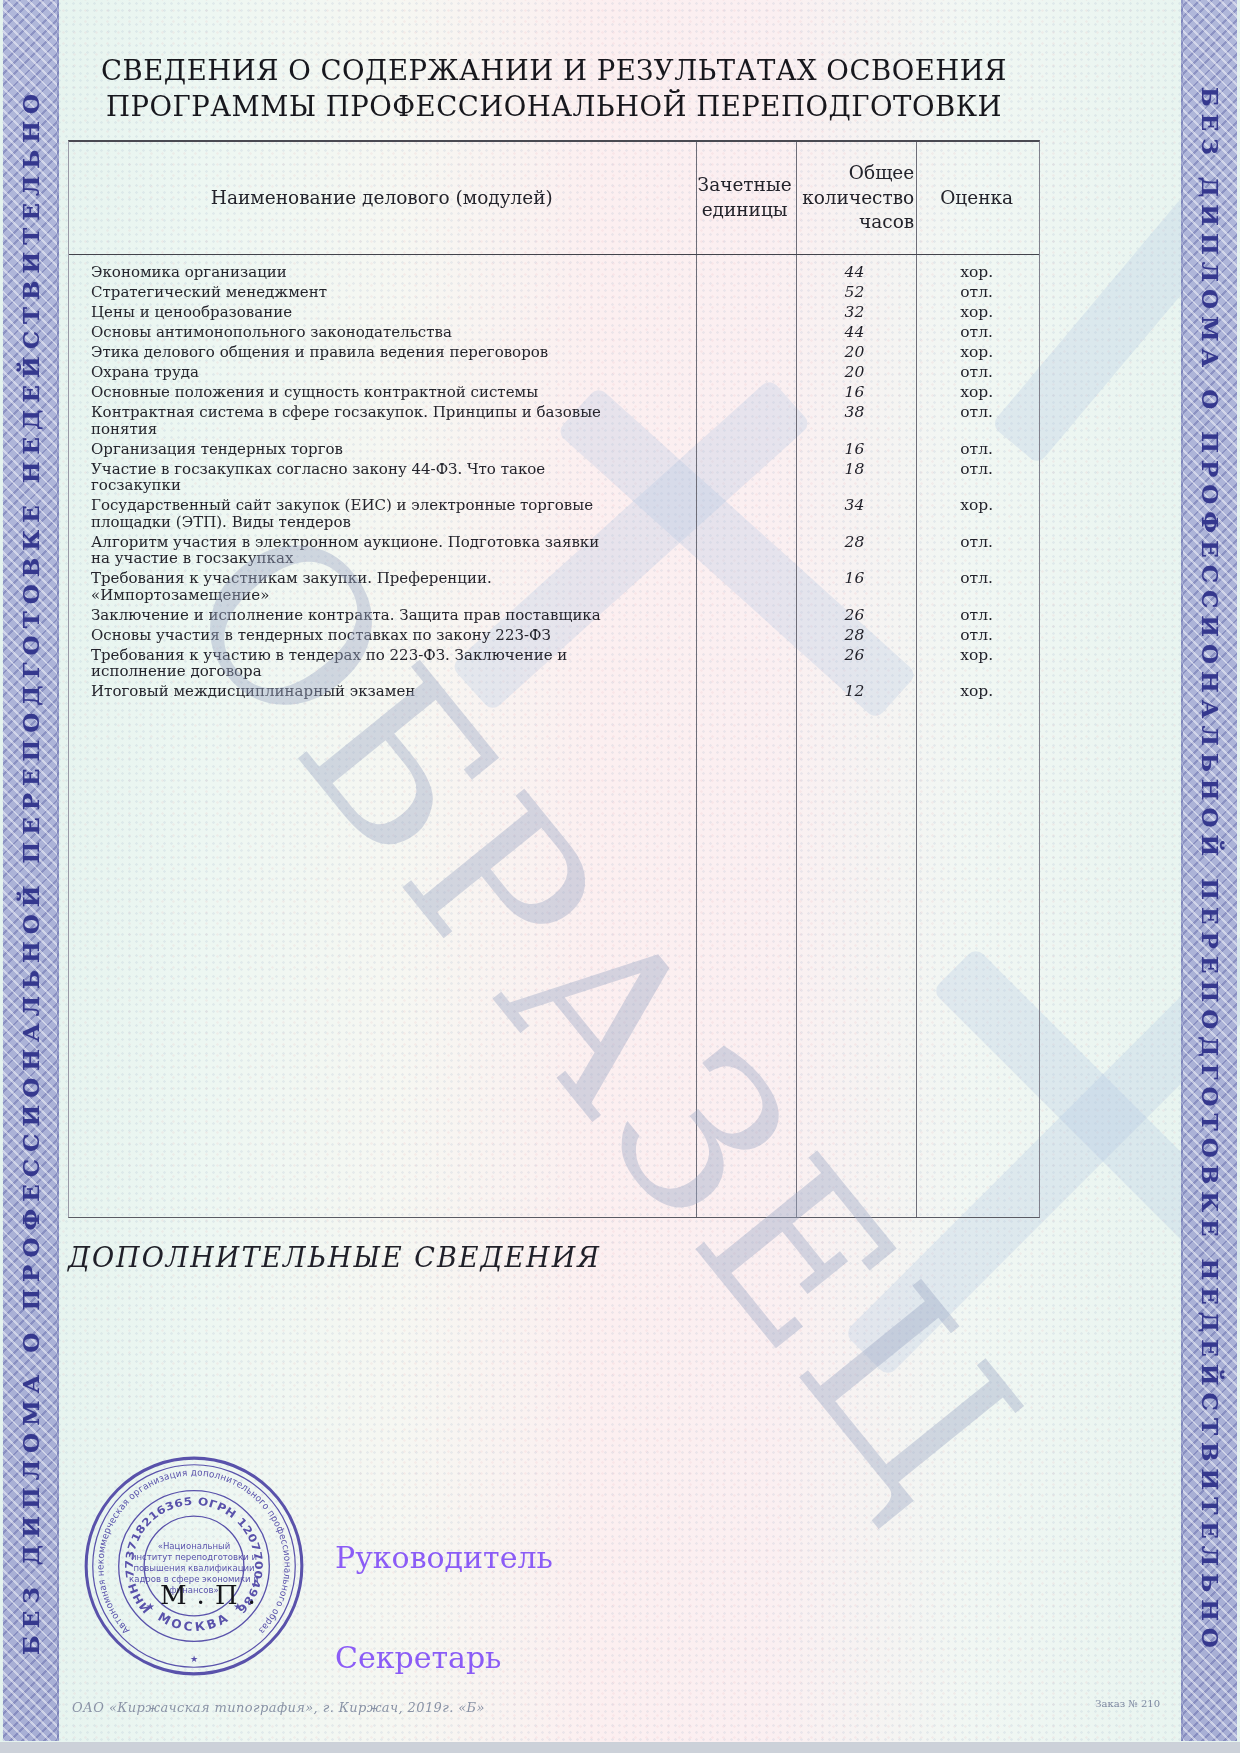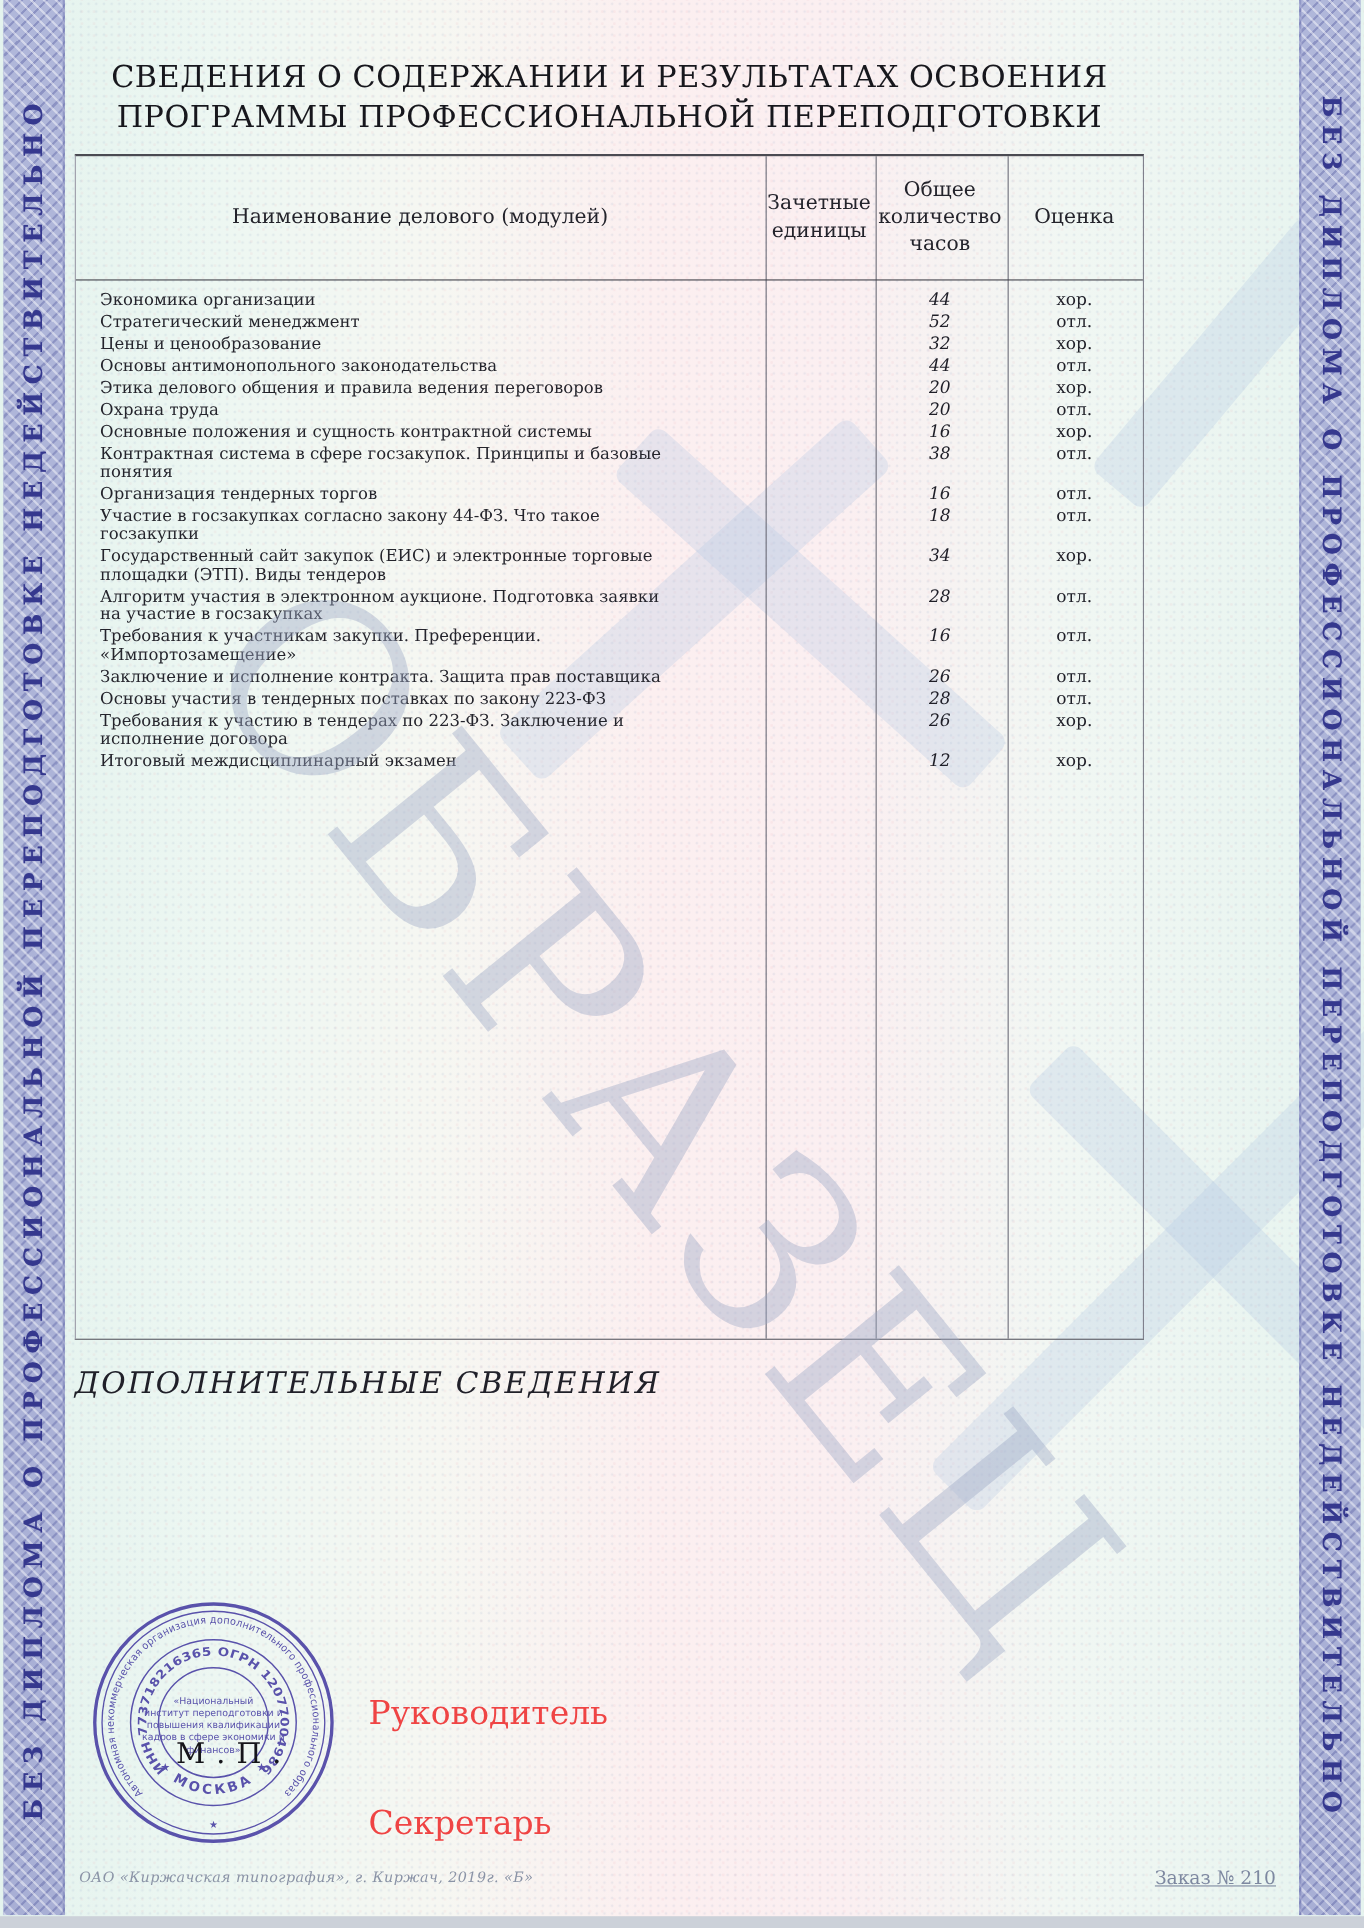--- a/index.html
+++ b/index.html
@@ -55,21 +55,21 @@
     box-sizing:border-box;
   }
   .vline{position:absolute;top:0;bottom:0;width:1px;background:#6d6d78;}
   .vline.v1{left:627px;} .vline.v2{left:727px;} .vline.v3{left:847px;}
   .thead{
     position:absolute;left:0;right:0;top:0;height:112px;
     border-bottom:1.5px solid #43434b;display:flex;align-items:center;
     font-size:18.5px;color:#23232b;text-align:center;line-height:1.35;
   }
   .th{display:flex;align-items:center;justify-content:center;height:100%;box-sizing:border-box;}
-  .th.c1{width:627px;} .th.c2{width:100px;} .th.c3{width:120px;} .th.c4{width:125px;}
+  .th.c1{width:627px;} .th.c2{width:100px;} .th.c3{width:120px;text-align:right;} .th.c4{width:125px;}
   .tbody{position:absolute;left:0;right:0;top:112px;padding-top:10px;}
   .trow{display:flex;align-items:flex-start;margin-bottom:3.5px;font-size:15px;line-height:16.5px;justify-content:center;}
   .td-name{width:627px;box-sizing:border-box;padding-left:22px;padding-right:90px;color:#24242c;}
   .td-units{width:100px;text-align:center;}
   .td-hours{width:120px;text-align:center;font-size:15.5px;font-style:italic;}
   .td-grade{width:125px;text-align:center;font-size:15.5px;}
 
   .watermark{
     position:absolute;left:330px;top:480px;z-index:3;pointer-events:none;
     font-size:215px;letter-spacing:8px;color:rgba(158,170,197,.42);
@@ -83,31 +83,31 @@
   }
 
   .stamp{position:absolute;left:78px;top:1450px;width:232px;height:232px;z-index:2;opacity:.9;}
   .stamp text{font-family:"DejaVu Sans",sans-serif;fill:#4a41a4;}
   .stamp circle{stroke:#4a41a4;fill:none;}
 
   .mp-mark{
     position:absolute;left:160px;top:1580px;z-index:3;
     font-size:26px;letter-spacing:10px;color:#15151a;
   }
-  .sig-label{position:absolute;left:335px;z-index:2;font-size:30px;color:#ef4444;}
+  .sig-label{position:absolute;left:335px;z-index:2;font-size:30px;color:#8b5cf6;}
   .sig-label.head{top:1540px;}
   .sig-label.secr{top:1640px;}
 
   .footer-left{
     position:absolute;left:72px;top:1700px;z-index:2;
     font-size:13px;color:#8a93a6;font-style:italic;letter-spacing:.4px;
   }
   .footer-right{
     position:absolute;right:80px;top:1698px;z-index:2;
-    font-size:17px;color:#7d88a0;text-decoration:underline;
+    font-size:10px;color:#7d88a0;
   }
   .scan-edge{position:absolute;left:0;right:0;bottom:0;height:11px;background:#ccd1d9;z-index:5;}
 </style>
 </head>
 <body>
 
 <div class="texture"></div>
 <div class="ribbon r1"></div>
 <div class="ribbon r2"></div>
 <div class="ribbon r3"></div>

